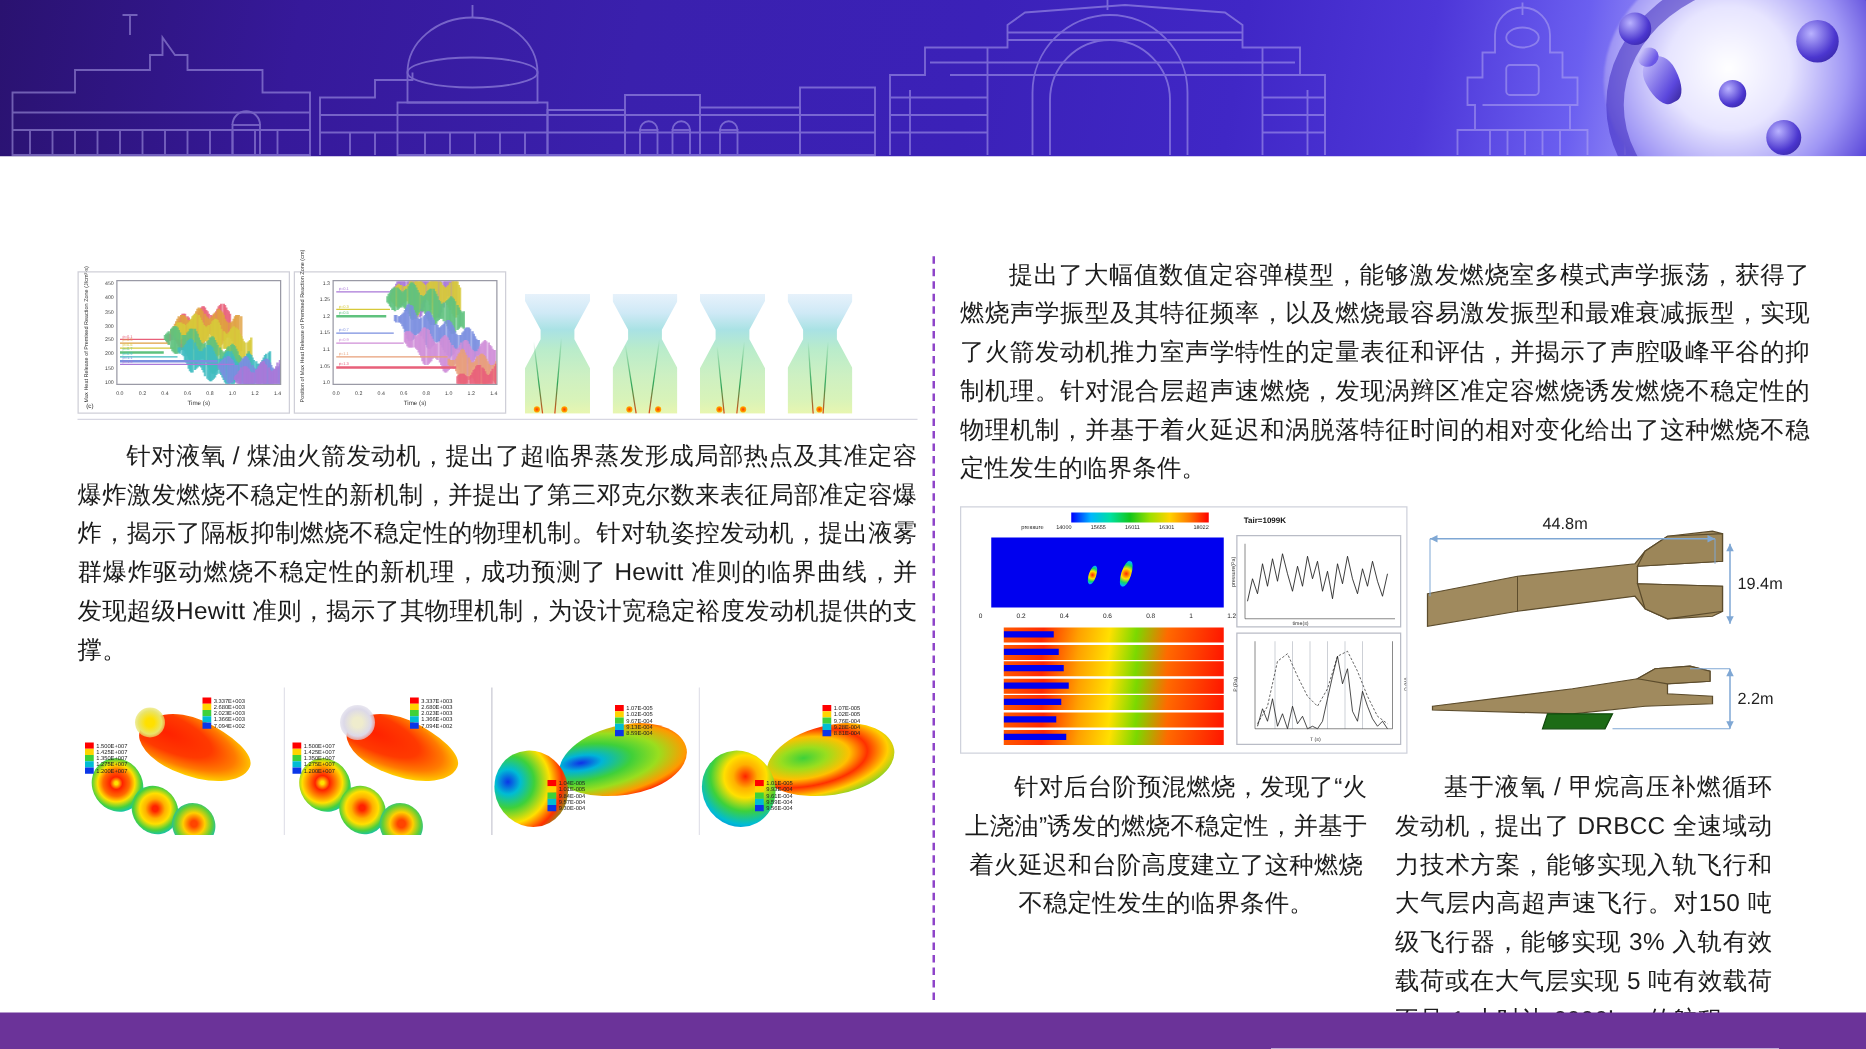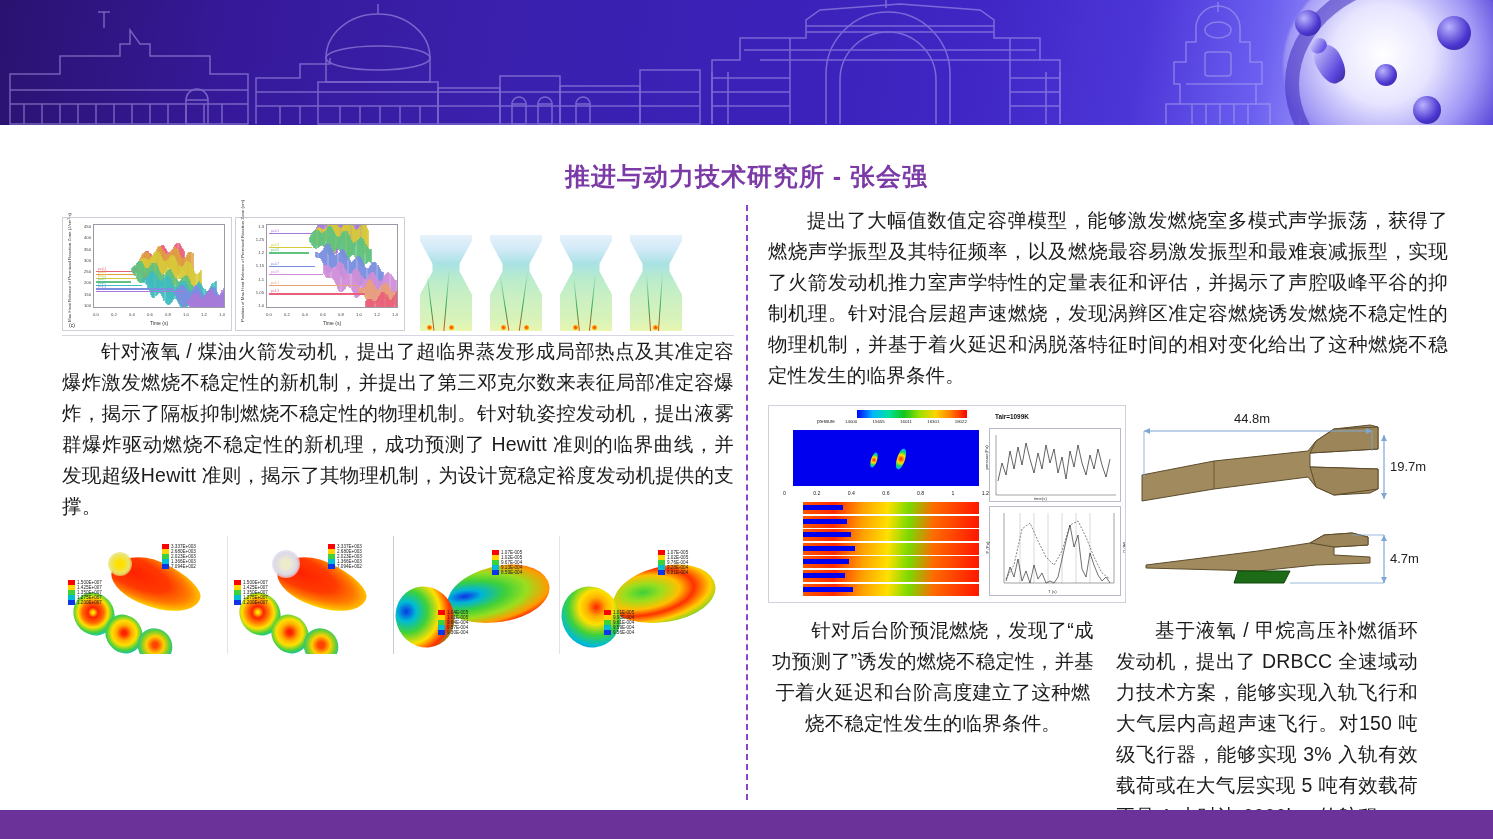--- a/index.html
+++ b/index.html
@@ -226,21 +226,20 @@
       <div class="sp-ball b1"></div>
       <div class="sp-ball b2"></div>
       <div class="sp-ball b3"></div>
       <div class="sp-ball b4"></div>
       <div class="astro"></div>
     </div>
 
 
   </div>
 
-  <div class="slide-title">推进与动力技术研究所 - 张会强</div>
 
   <div class="divider"></div>
 
   <div class="col col-left">
 
 
     <div class="figrow">
 
       <div class="lchart">
         <div class="ylab">Max Heat Release of Premixed Reaction Zone (J/cm³·s)</div>
@@ -1053,21 +1052,21 @@
         <div class="nozzle">
           <div class="body"></div>
           <div class="streak" style="left:22px;top:40%;height:60%;transform:rotate(-4deg);"></div>
           <div class="streak" style="left:34px;top:40%;height:60%;transform:rotate(4deg);"></div>
           <div class="hot" style="left:27px;"></div>
         </div>
       </div>
     </div>
     <div class="thin-rule"></div>
 
-    <p class="para" style="margin-top:0;">针对液氧 / 煤油火箭发动机，提出了超临界蒸发形成局部热点及其准定容爆炸激发燃烧不稳定性的新机制，并提出了第三邓克尔数来表征局部准定容爆炸，揭示了隔板抑制燃烧不稳定性的物理机制。针对轨姿控发动机，提出液雾群爆炸驱动燃烧不稳定性的新机理，成功预测了 Hewitt 准则的临界曲线，并发现超级Hewitt 准则，揭示了其物理机制，为设计宽稳定裕度发动机提供的支撑。</p>
+    <p class="para" style="margin-top:14px;">针对液氧 / 煤油火箭发动机，提出了超临界蒸发形成局部热点及其准定容爆炸激发燃烧不稳定性的新机制，并提出了第三邓克尔数来表征局部准定容爆炸，揭示了隔板抑制燃烧不稳定性的物理机制。针对轨姿控发动机，提出液雾群爆炸驱动燃烧不稳定性的新机理，成功预测了 Hewitt 准则的临界曲线，并发现超级Hewitt 准则，揭示了其物理机制，为设计宽稳定裕度发动机提供的支撑。</p>
 
     <div class="figrow" style="margin-top:14px;gap:2px;">
 
       <div class="cfd">
         <div class="plume" style="left:48px;top:26px;width:92px;height:46px;transform:rotate(24deg);
              background:radial-gradient(ellipse at 22% 44%,#ff2200 0%,#ff3a00 38%,#ff7b00 58%,#ffd000 74%,#9bdc26 92%,#55c95f 100%);"></div>
         <div class="disk" style="left:12px;top:56px;width:40px;height:44px;transform:rotate(-34deg);
              background:radial-gradient(circle at 50% 46%,#ffe000 4%,#ff2200 16%,#ff6a00 34%,#ffe000 48%,#45d13f 64%,#00c2d8 80%,#0b36e8 100%);"></div>
         <div class="disk" style="left:44px;top:78px;width:36px;height:40px;transform:rotate(-34deg);
              background:radial-gradient(circle at 52% 48%,#ff2200 8%,#ffb000 28%,#ffe000 44%,#4ad03d 62%,#00bcd8 80%,#0b36e8 100%);"></div>
@@ -1349,25 +1348,25 @@
           <path d="M246 30 l-3 6 h6 z" fill="#7fa7d4"></path>
             <path d="M246 94 l-3 -6 h6 z" fill="#7fa7d4"></path>
 
           <line x1="246" y1="130" x2="246" y2="178" stroke="#7fa7d4" stroke-width="1.2"></line>
           <path d="M246 130 l-3 6 h6 z" fill="#7fa7d4"></path>
             <path d="M246 178 l-3 -6 h6 z" fill="#7fa7d4"></path>
           <line x1="214" y1="130" x2="246" y2="130" stroke="#7fa7d4" stroke-width="0.8"></line>
           <line x1="152" y1="178" x2="246" y2="178" stroke="#7fa7d4" stroke-width="0.8"></line>
         </svg>
         <div class="dimtxt" style="left:96px;top:6px;">44.8m</div>
-        <div class="dimtxt" style="left:252px;top:54px;">19.7m</div>
-        <div class="dimtxt" style="left:252px;top:146px;">4.7m</div>
+        <div class="dimtxt" style="left:252px;top:54px;">19.4m</div>
+        <div class="dimtxt" style="left:252px;top:146px;">2.2m</div>
       </div>
     </div>
 
     <div style="display:flex;gap:18px;margin-top:12px;">
-      <p class="cap" style="width:330px;">针对后台阶预混燃烧，发现了“成功预测了”诱发的燃烧不稳定性，并基于着火延迟和台阶高度建立了这种燃烧不稳定性发生的临界条件。</p>
+      <p class="cap" style="width:330px;">针对后台阶预混燃烧，发现了“火上浇油”诱发的燃烧不稳定性，并基于着火延迟和台阶高度建立了这种燃烧不稳定性发生的临界条件。</p>
       <p class="cap" style="width:302px;text-align:justify;">基于液氧 / 甲烷高压补燃循环发动机，提出了 DRBCC 全速域动力技术方案，能够实现入轨飞行和大气层内高超声速飞行。对150 吨级飞行器，能够实现 3% 入轨有效载荷或在大气层实现 5 吨有效载荷不足 1 小时达 6000km 的航程。</p>
     </div>
   </div>
 
   <div class="footer"></div>
 </div>
 
 </body></html>

